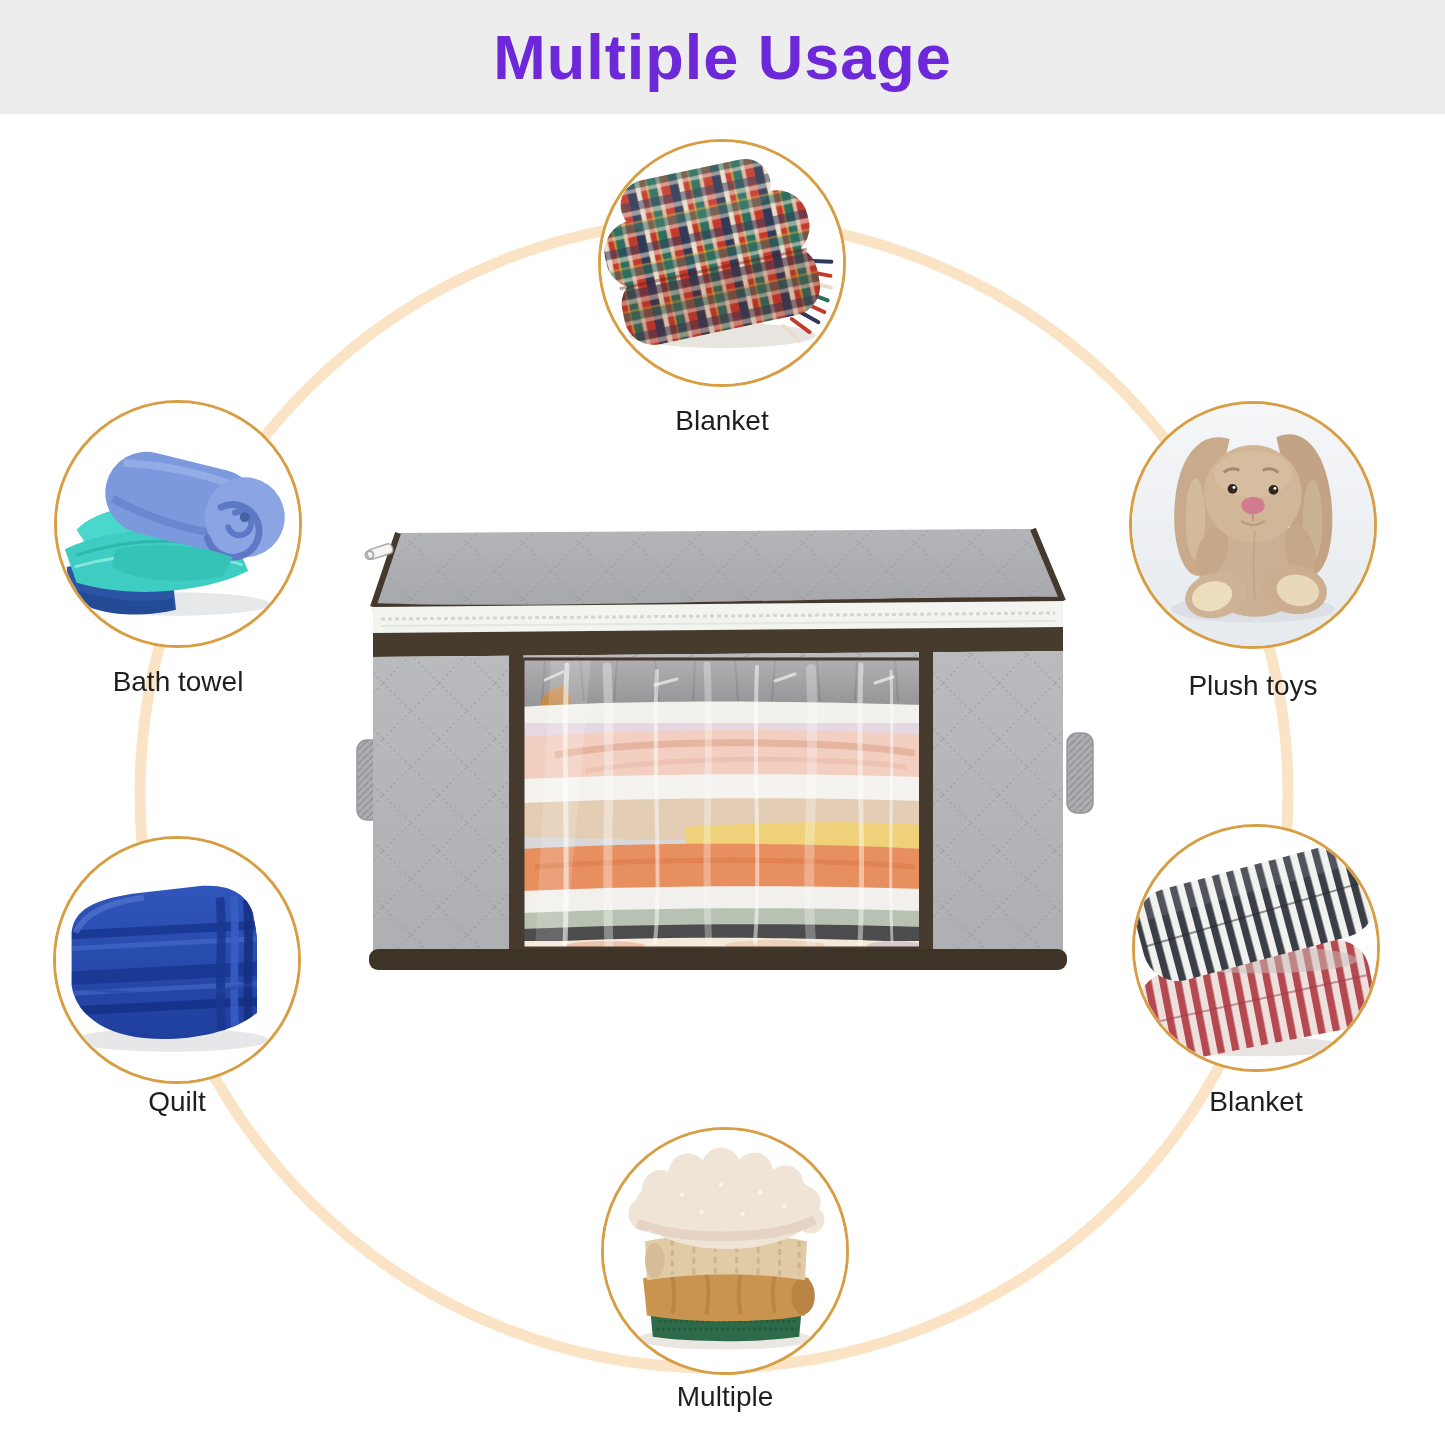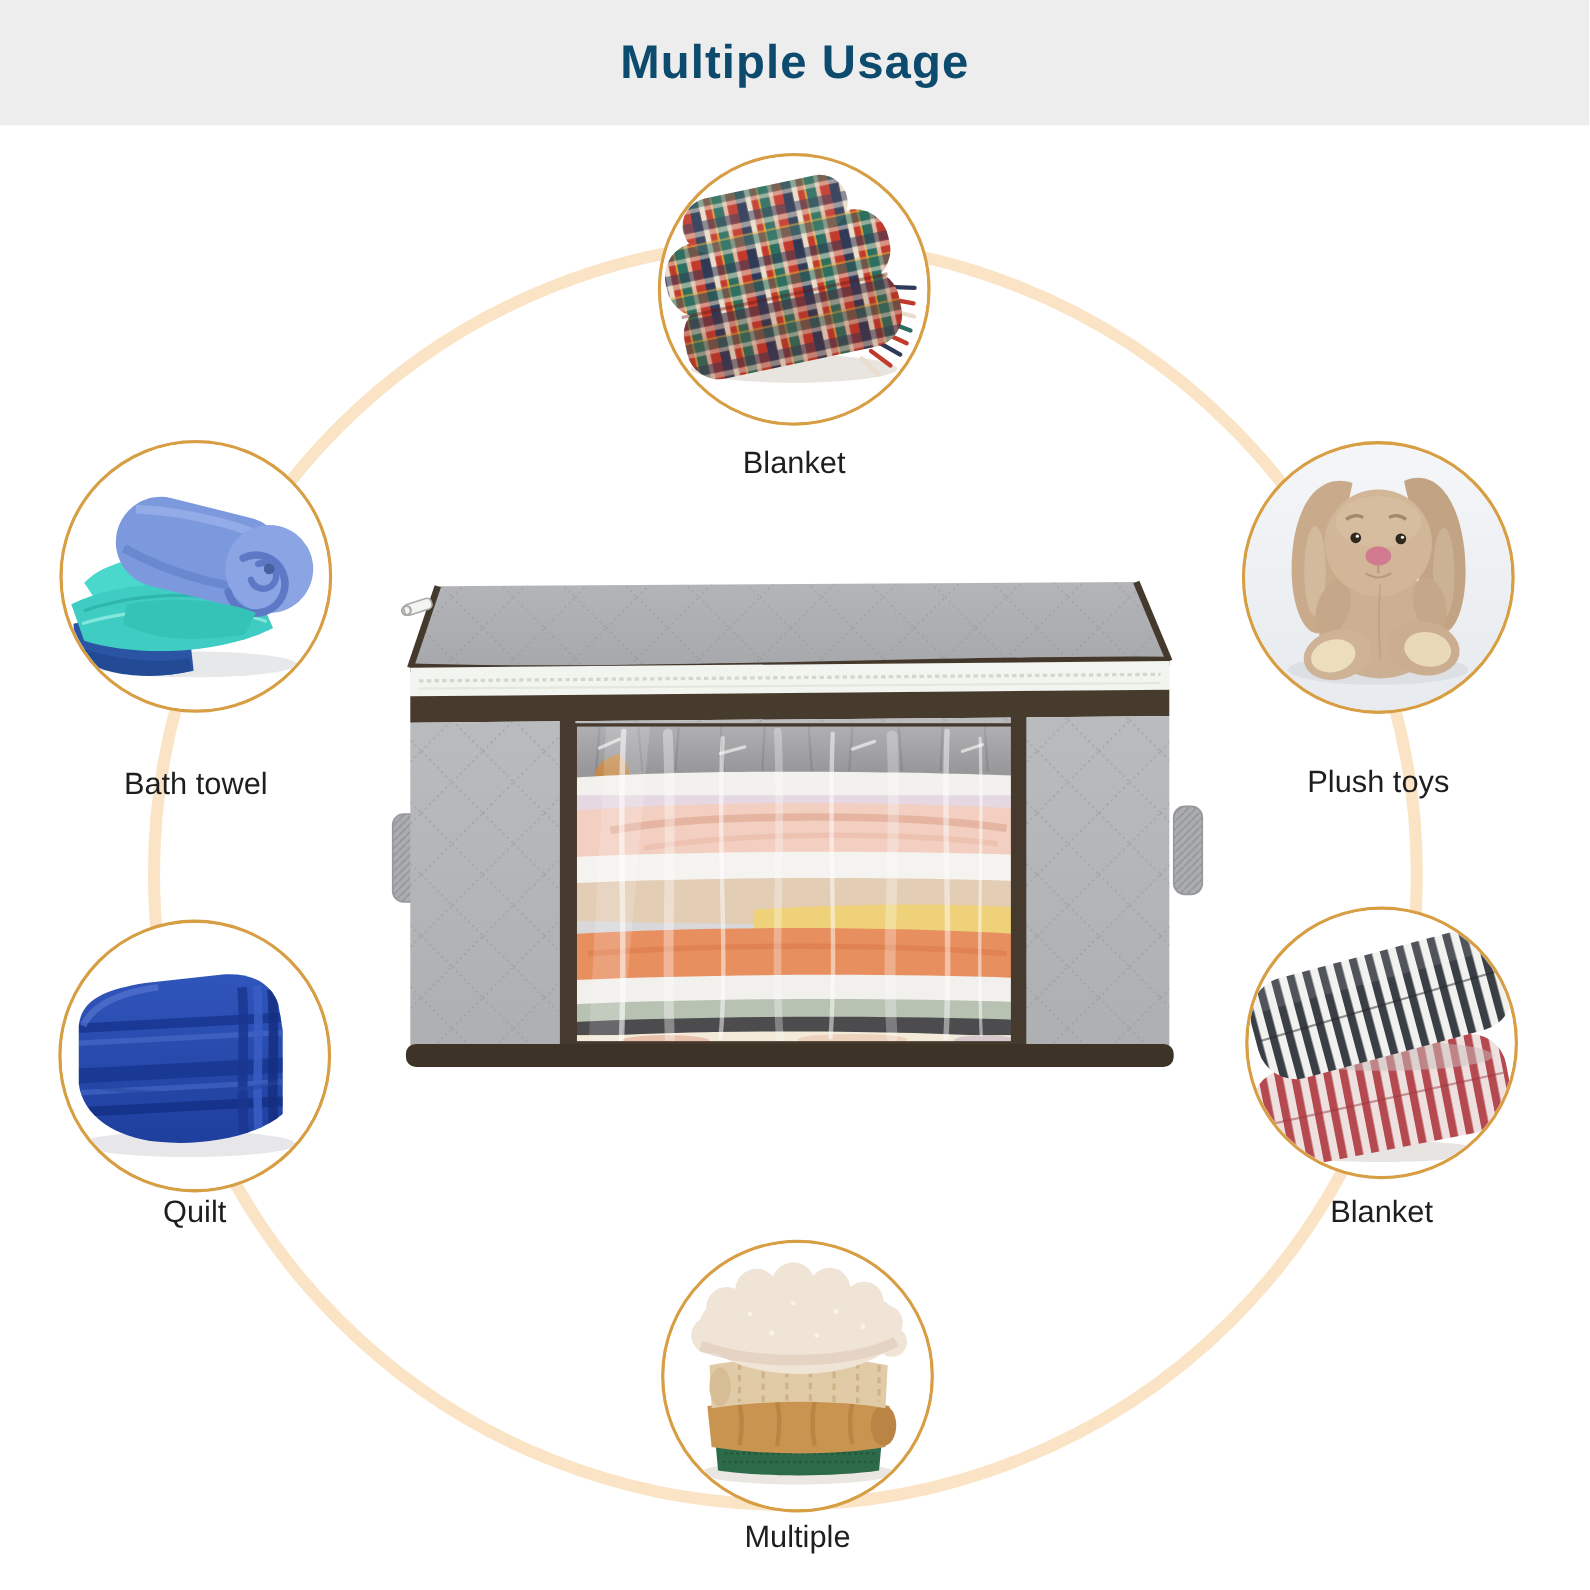--- a/index.html
+++ b/index.html
@@ -6,21 +6,21 @@
   body{
     width:1445px;height:1445px;position:relative;overflow:hidden;
     background:#ffffff;font-family:"Liberation Sans", sans-serif;
   }
   .header-band{
     position:absolute;left:0;top:0;width:1445px;height:114px;
     background:#EDEDED;display:flex;align-items:center;justify-content:center;
     z-index:6;
   }
   .page-title{
-    font-size:43px;font-weight:700;color:#0c4a6e;letter-spacing:1px;
+    font-size:63px;font-weight:700;color:#6d28d9;letter-spacing:1px;
   }
   .ring-layer{position:absolute;left:0;top:0;z-index:1;}
   .circle-item{position:absolute;z-index:3;}
   .photo{
     position:absolute;width:248px;height:248px;border-radius:50%;
     border:3px solid #D79E44;background:#ffffff;overflow:hidden;
     box-sizing:border-box;
   }
   .photo svg{display:block;width:242px;height:242px;}
   .item-label{
@@ -208,21 +208,21 @@
         <path d="M60,80 C110,70 170,70 200,82" stroke="#96AEE8" stroke-width="8" fill="none" opacity="0.85"></path>
         <path d="M58,118 C110,132 170,132 202,120" stroke="#6380CB" stroke-width="8" fill="none" opacity="0.7"></path>
         <circle cx="194" cy="104" r="41" fill="#8AA4E4"></circle>
         <path d="M194,104 m-26,-4 a27,27 0 1 1 -6,34" stroke="#5D79C6" stroke-width="7" fill="none" stroke-linecap="round"></path>
         <path d="M194,104 m-11,-2 a12,12 0 1 1 -3,16" stroke="#5D79C6" stroke-width="6" fill="none" stroke-linecap="round"></path>
         <circle cx="194" cy="104" r="5" fill="#46619F"></circle>
       </g>
       <path d="M60,150 C100,142 150,146 180,158 L170,178 C120,186 80,182 56,168 Z" fill="#35C3B8"></path>
     </svg>
   </div>
-  <span class="item-label" style="left:178px;top:668px;margin-top:31px;">Bath towel</span>
+  <span class="item-label" style="left:178px;top:668px;">Bath towel</span>
 </div>
 
 <div class="circle-item">
   <div class="photo" style="left:1129px;top:401px;">
     <svg viewBox="0 0 248 248">
       <defs>
         <linearGradient id="pbg" x1="0" y1="0" x2="0" y2="1">
           <stop offset="0" stop-color="#F4F6F8"></stop>
             <stop offset="1" stop-color="#E7EAEE"></stop>
         </linearGradient>
@@ -245,21 +245,21 @@
         <circle cx="146.5" cy="86.5" r="1.5" fill="#ffffff"></circle>
       <ellipse cx="124" cy="104" rx="12" ry="9" fill="#D27B90"></ellipse>
       <path d="M124,112 L124,120 M112,120 Q124,128 136,120" stroke="#B99B7C" stroke-width="2" fill="none"></path>
       <path d="M126,130 C124,152 124,176 126,200" stroke="#B79A7C" stroke-width="1.5" opacity="0.6" fill="none"></path>
       <ellipse cx="86" cy="196" rx="32" ry="23" fill="#CFB396" transform="rotate(-14 86 196)"></ellipse>
       <ellipse cx="82" cy="197" rx="21" ry="15" fill="#ECDDBD" transform="rotate(-14 82 197)"></ellipse>
       <ellipse cx="166" cy="190" rx="34" ry="25" fill="#CBAE90" transform="rotate(10 166 190)"></ellipse>
       <ellipse cx="170" cy="191" rx="22" ry="16" fill="#E9D9B8" transform="rotate(10 170 191)"></ellipse>
     </svg>
   </div>
-  <span class="item-label" style="left:1253px;top:672px;margin-top:25px;">Plush toys</span>
+  <span class="item-label" style="left:1253px;top:672px;">Plush toys</span>
 </div>
 
 <div class="circle-item">
   <div class="photo" style="left:53px;top:836px;">
     <svg viewBox="0 0 248 248">
       <defs>
         <linearGradient id="qgrad" x1="0" y1="0" x2="0" y2="1">
           <stop offset="0" stop-color="#3055BB"></stop>
             <stop offset="1" stop-color="#1F3F9E"></stop>
         </linearGradient>

